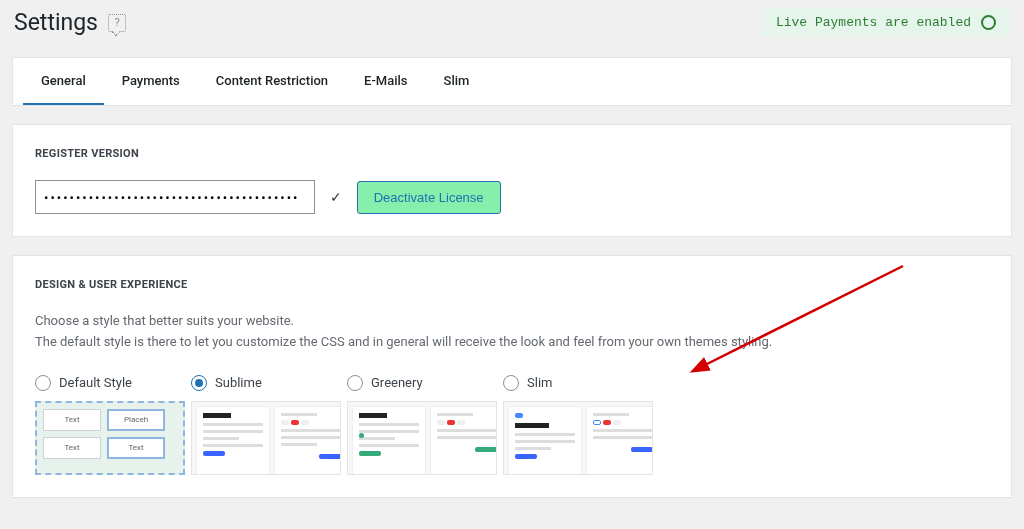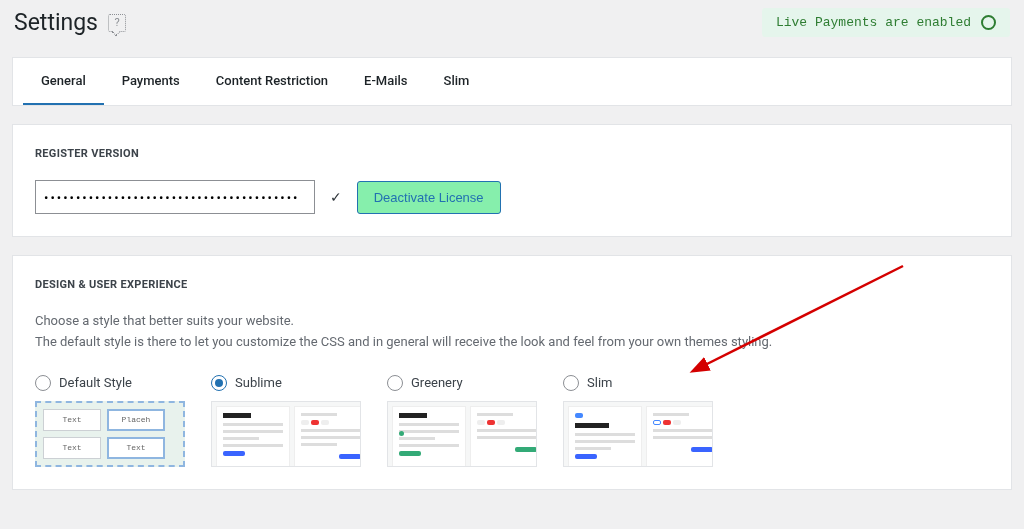--- a/index.html
+++ b/index.html
@@ -130,21 +130,21 @@
     border-radius: 3px;
   }
   .design-desc {
     font-size: 13px;
     color: #646970;
     line-height: 1.6;
     margin-bottom: 22px;
   }
   .styles-row {
     display: flex;
-    gap: 26px;
+    gap: 6px;
   }
   .style-option { width: 150px; }
   .radio-row {
     display: flex;
     align-items: center;
     gap: 8px;
     margin-bottom: 10px;
     cursor: pointer;
   }
   .radio {
@@ -160,26 +160,25 @@
     content: "";
     width: 8px;
     height: 8px;
     background: #2271b1;
     border-radius: 50%;
   }
   .radio.selected { border-color: #2271b1; }
   .style-label { font-size: 13px; color: #3c434a; }
   .thumb {
     border: 1px solid #e2e4e7;
-    height: 66px;
+    height: 74px;
     width: 150px;
     background: #f6f7f7;
     overflow: hidden;
     position: relative;
-    font-family: Liberation Mono, monospace;
   }
   .thumb.default {
     background: #e8f2ed;
     border: 2px dashed #8fb6e0;
     padding: 6px;
     display: flex;
     flex-direction: column;
     gap: 6px;
   }
   .thumb.default .box {

